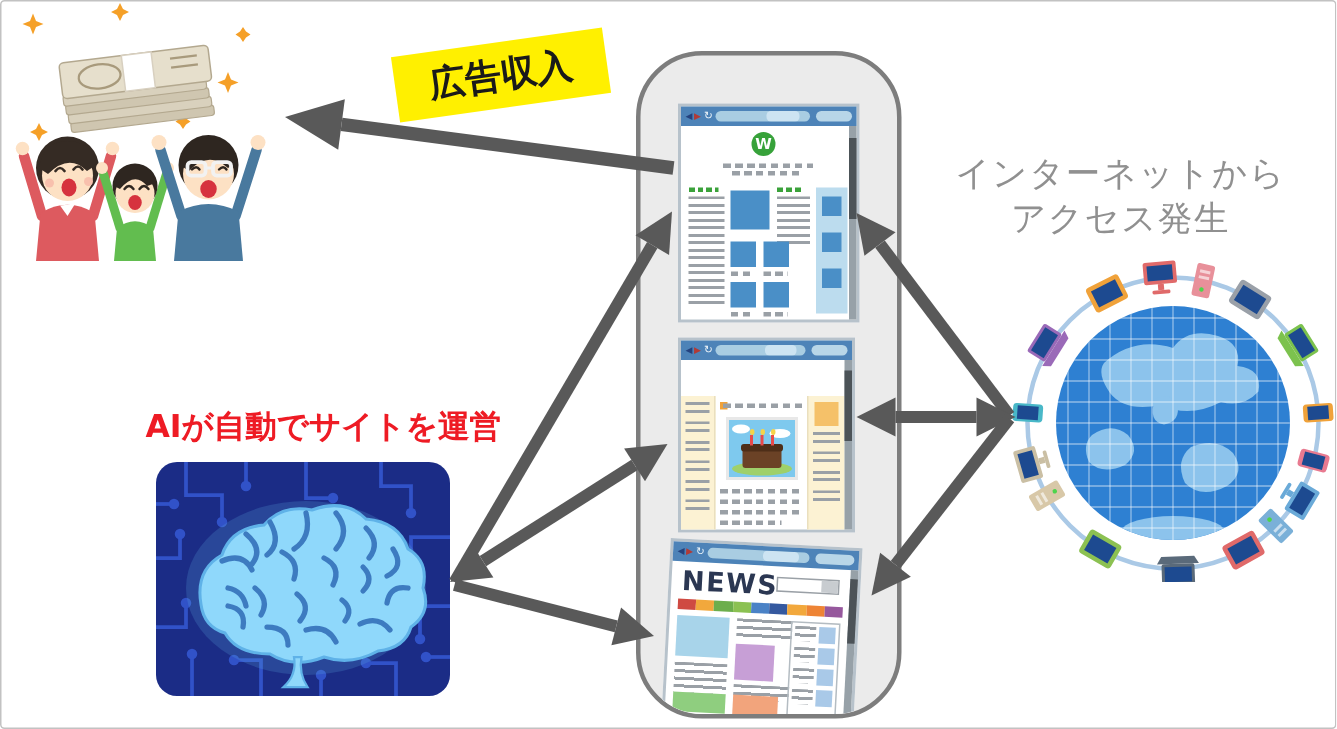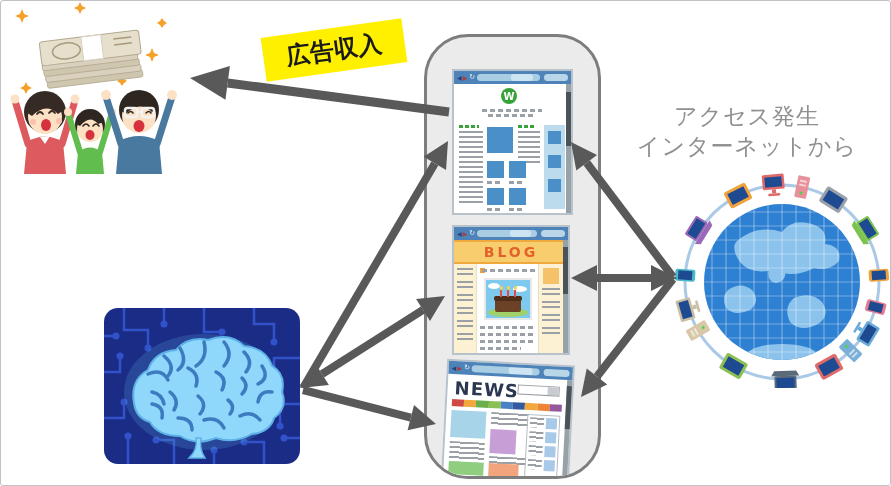--- a/index.html
+++ b/index.html
@@ -140,23 +140,20 @@
       <div class="scroll"></div>
     </div>
 
     <div class="bwin" id="win-blog">
       <div class="bbar">
         <span class="navi back">◀</span>
         <span class="navi fwd">▶</span>
         <span class="navi rel">↻</span>
         <div class="addr"></div>
         <div class="rbtn"></div>
-      </div>
-      <div class="bheader">
-        <span class="btitle">BLOG</span>
       </div>
       <div class="bsideL">
         <div class="hl"></div>
           <div class="hl"></div>
           <div class="hl"></div>
         <div class="hl"></div>
           <div class="hl"></div>
           <div class="hl"></div>
       </div>
       <div class="bmain">
@@ -529,17 +526,18 @@
         <polygon points="571,278 597,265 597,291"></polygon>
         <polygon points="677,278 651,265 651,291"></polygon>
       </g>
       <g fill="#595959">
         <line x1="673" y1="279" x2="596.9865049395495" y2="376.49556975144736" stroke="#595959" stroke-width="8"></line>
         <polygon points="581,397 586.7342898152732,368.5023172816726 607.2387200638258,384.4888222212221"></polygon>
       </g>
     </svg>
 
   <div class="ad-label">広告収入</div>
+  <div class="ai-caption">AIが自動でサイトを運営</div>
   <div class="net-caption">
+    <div>インターネットから</div>
     <div>アクセス発生</div>
-    <div>インターネットから</div>
   </div>
 </div>
 
 </body></html>

